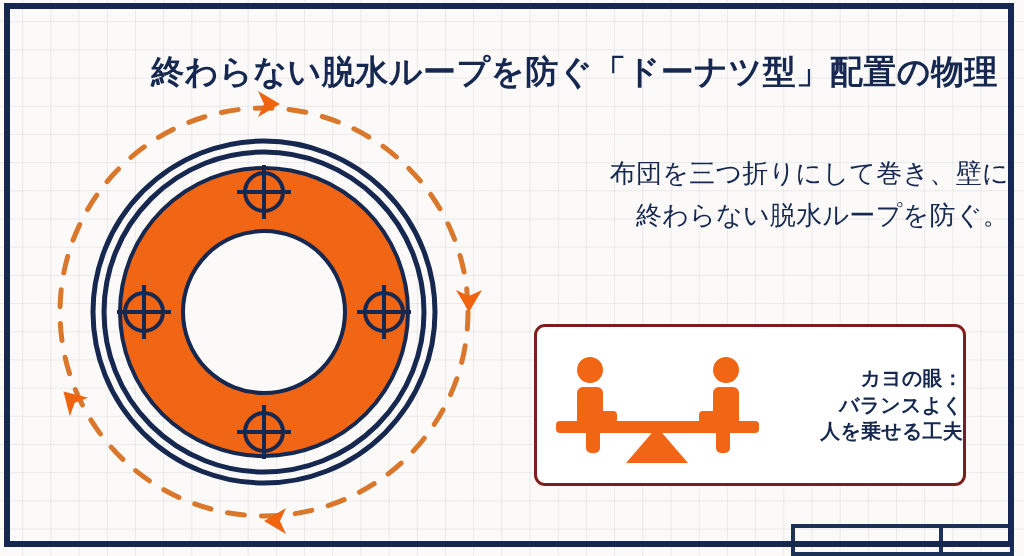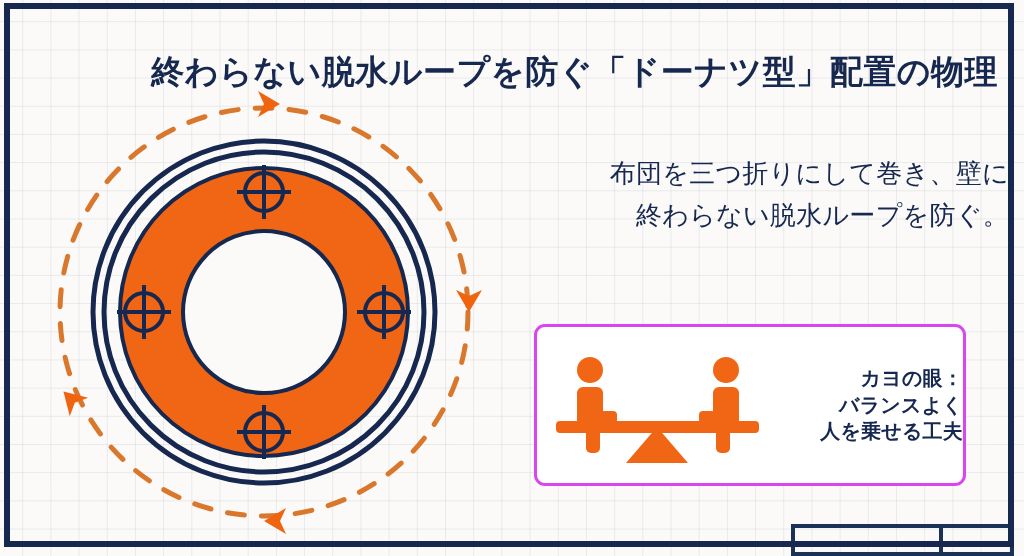--- a/index.html
+++ b/index.html
@@ -69,21 +69,21 @@
     margin-left: 28px;
   }
   #body-text div { white-space: nowrap; }
 
   
   #callout {
     position: absolute;
     left: 534px; top: 324px;
     width: 432px; height: 162px;
     background: #ffffff;
-    border: 3px solid #d946ef;
+    border: 3px solid #7f1d1d;
     border-radius: 11px;
     box-sizing: border-box;
     display: flex;
     align-items: center;
   }
   #seesaw {
     flex: 0 0 auto;
     margin-left: 13px;
     width: 215px;
     height: 120px;

